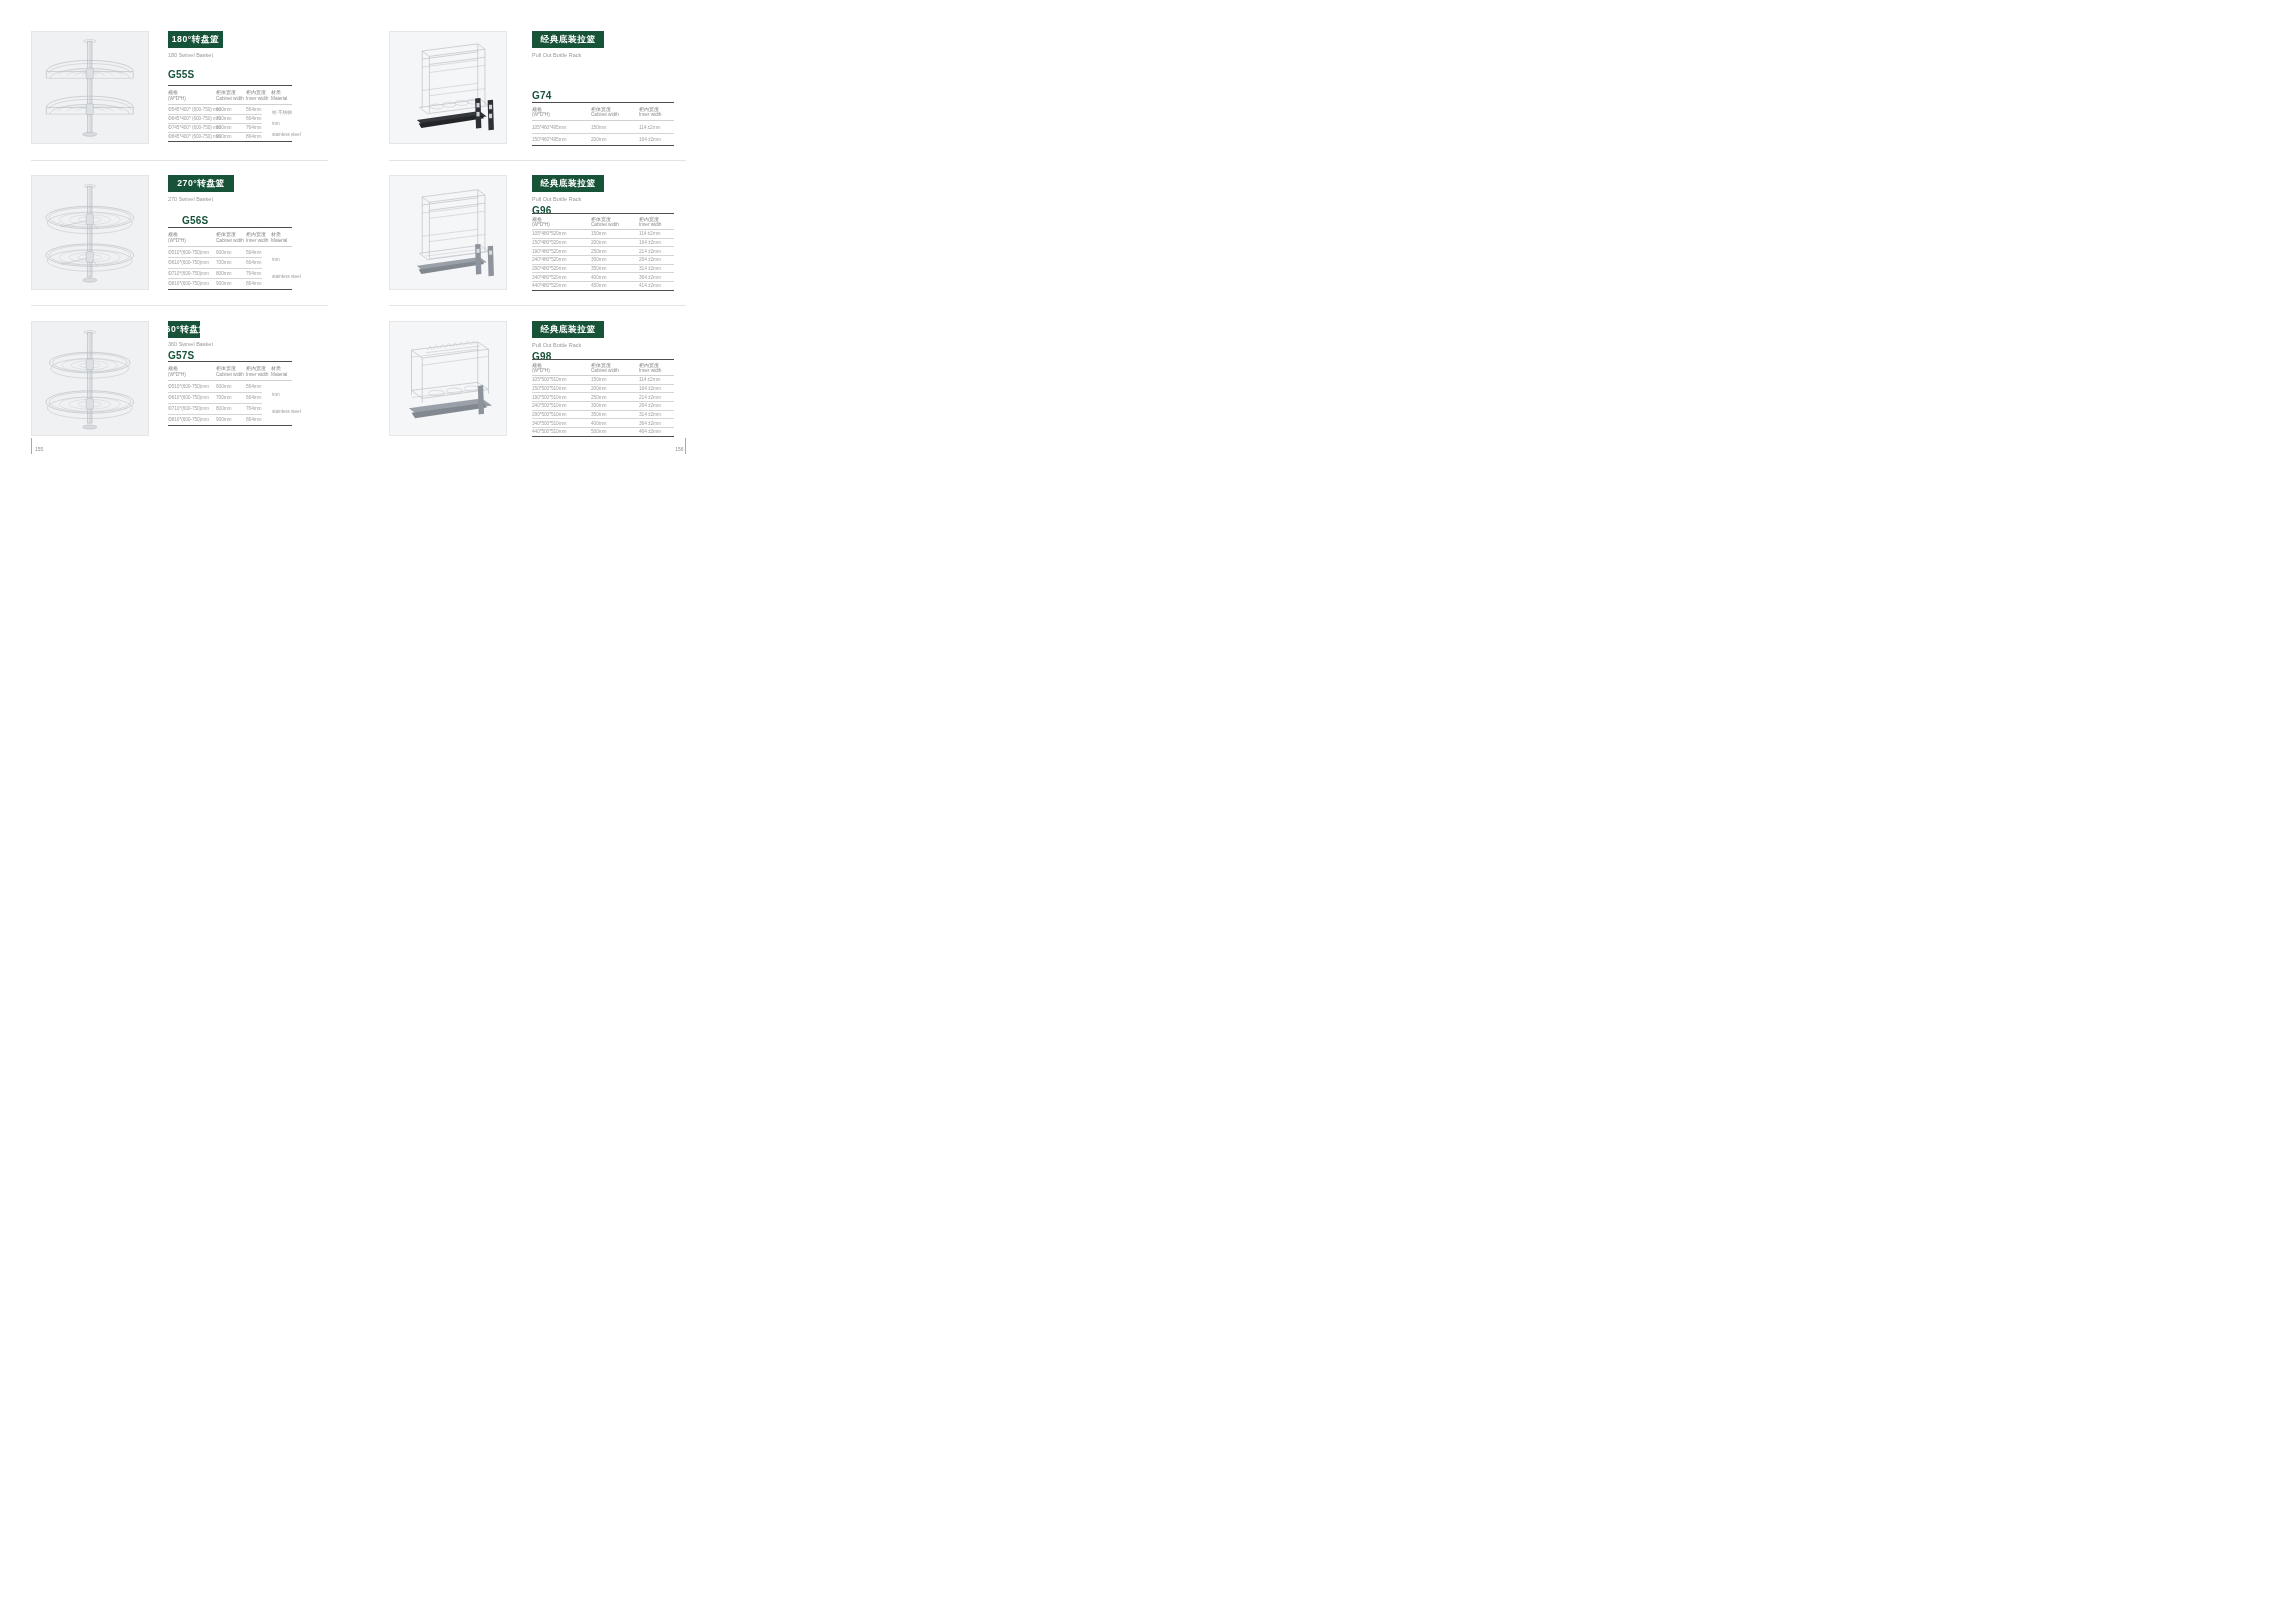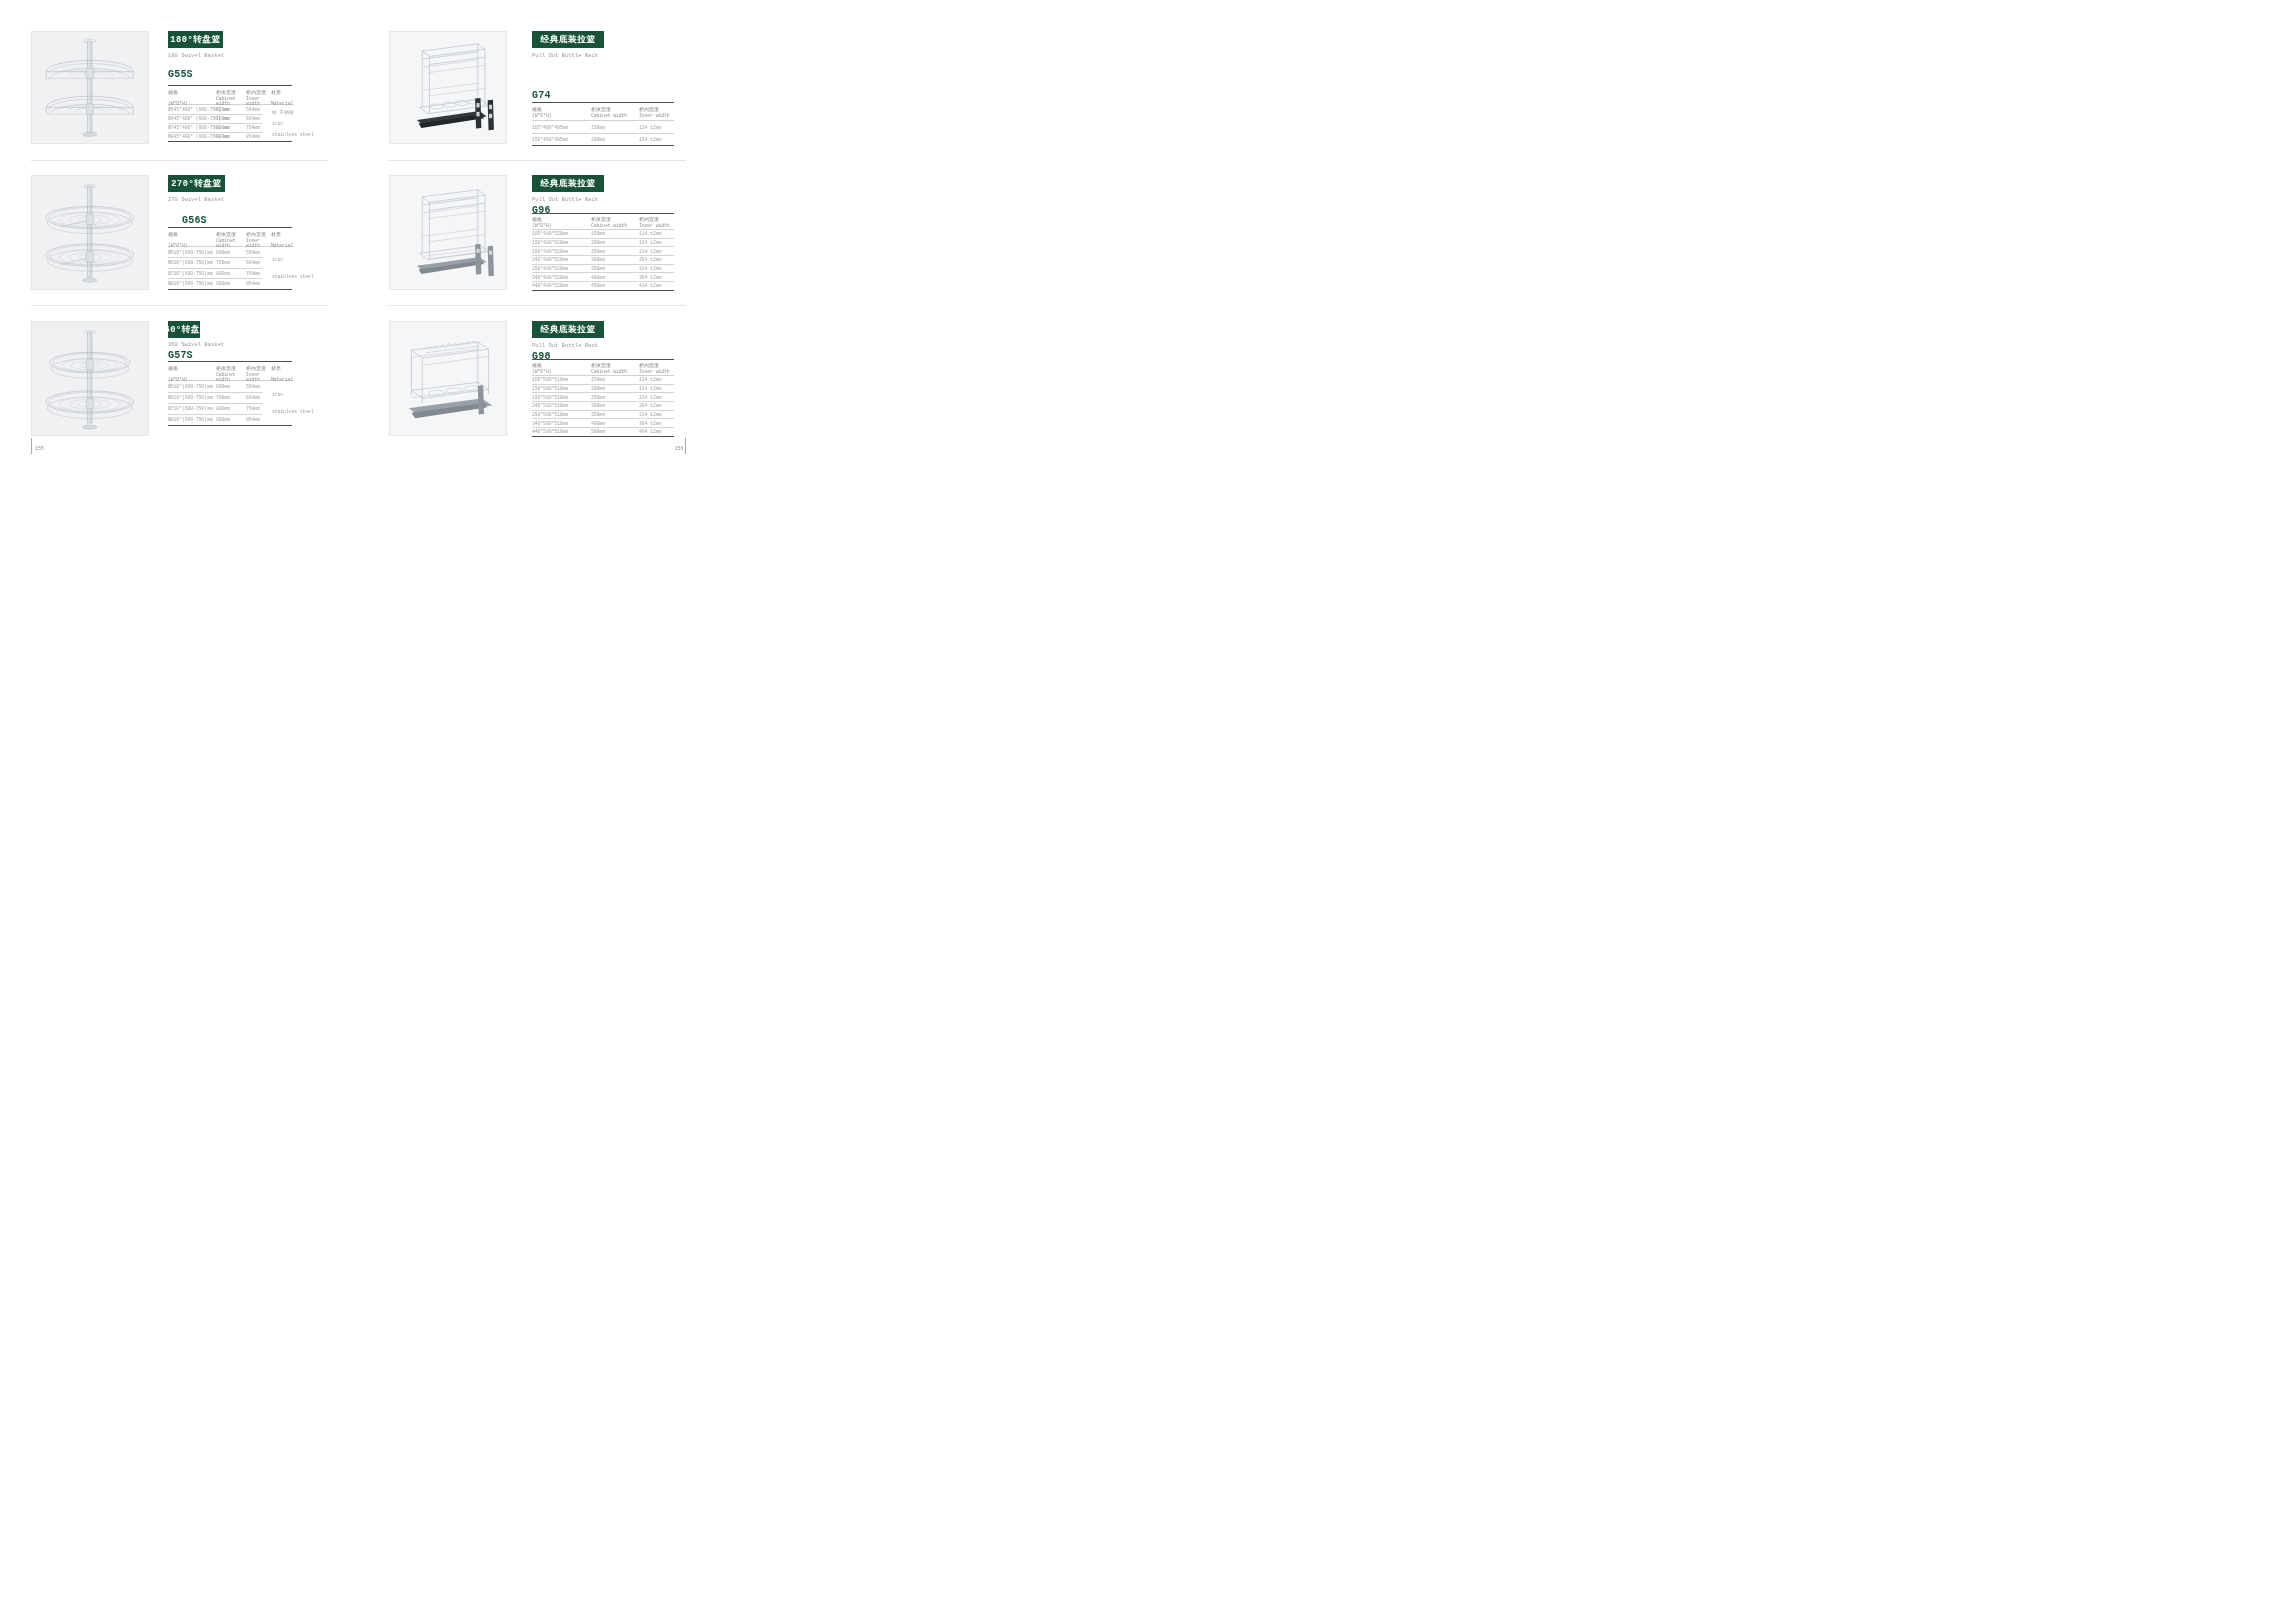--- a/index.html
+++ b/index.html
@@ -1,18 +1,18 @@
 <!DOCTYPE html>
 <html style="font-size:7.3px"><head>
 <meta charset="utf-8">
 <style>
   html,body { margin:0; padding:0; background:#ffffff; }
   #canvas {
     position:relative; width:716px; height:467px; background:#ffffff;
-    font-family:Liberation Mono, monospace; overflow:hidden;
+    font-family:Liberation Sans, sans-serif; overflow:hidden;
     color:#9f9f9f;
   }
   .img-box {
     position:absolute; width:118px; background:#f0f1f2; border:0.5px solid #e5e6e8;
     box-sizing:border-box;
   }
   .img-box.right { background:#f5f6f7; }
   .img-box svg { display:block; width:100%; height:100%; }
   .banner {
     position:absolute; height:17px; background:#175339; color:#ffffff;
@@ -163,21 +163,21 @@
         <ellipse cx="129" cy="181" rx="68" ry="16" stroke="#c7cbd1" stroke-width="1"></ellipse>
         <ellipse cx="129" cy="181" rx="46" ry="11" stroke="#c7cbd1" stroke-width="1"></ellipse>
         <ellipse cx="129" cy="181" rx="26" ry="6.5" stroke="#c7cbd1" stroke-width="1"></ellipse>
         <line x1="129" y1="181" x2="64" y2="197" stroke-width="1.2"></line>
         <line x1="129" y1="181" x2="146" y2="200" stroke-width="1.2"></line>
         <rect x="121" y="168" width="16" height="24" rx="3" fill="#dcdfe3" stroke="#a9afb5" stroke-width="1"></rect>
         <ellipse cx="129" cy="232" rx="16" ry="4.5" fill="#d8dbdf" stroke="#a9afb5" stroke-width="1"></ellipse>
       </g>
     </svg>
   </div>
-  <div class="banner" style="left:168px;top:175px;width:57px">
+  <div class="banner" style="left:168px;top:175px;width:66px">
     <span>270°转盘篮</span>
   </div>
   <div class="subtitle" style="left:168px;top:196px">270 Swivel Basket</div>
   <div class="model" style="left:182px;top:215px">G56S</div>
   <div class="tbl" style="left:168px;top:227px;width:124px">
     <div class="t-head" style="grid-template-columns:48px 30px 25px 20px;height:19px;padding:2.7px 0;">
       <div class="t-h">
           <span class="h-cn">规格</span>
           <span class="h-en">(W*D*H)</span>
         </div>

